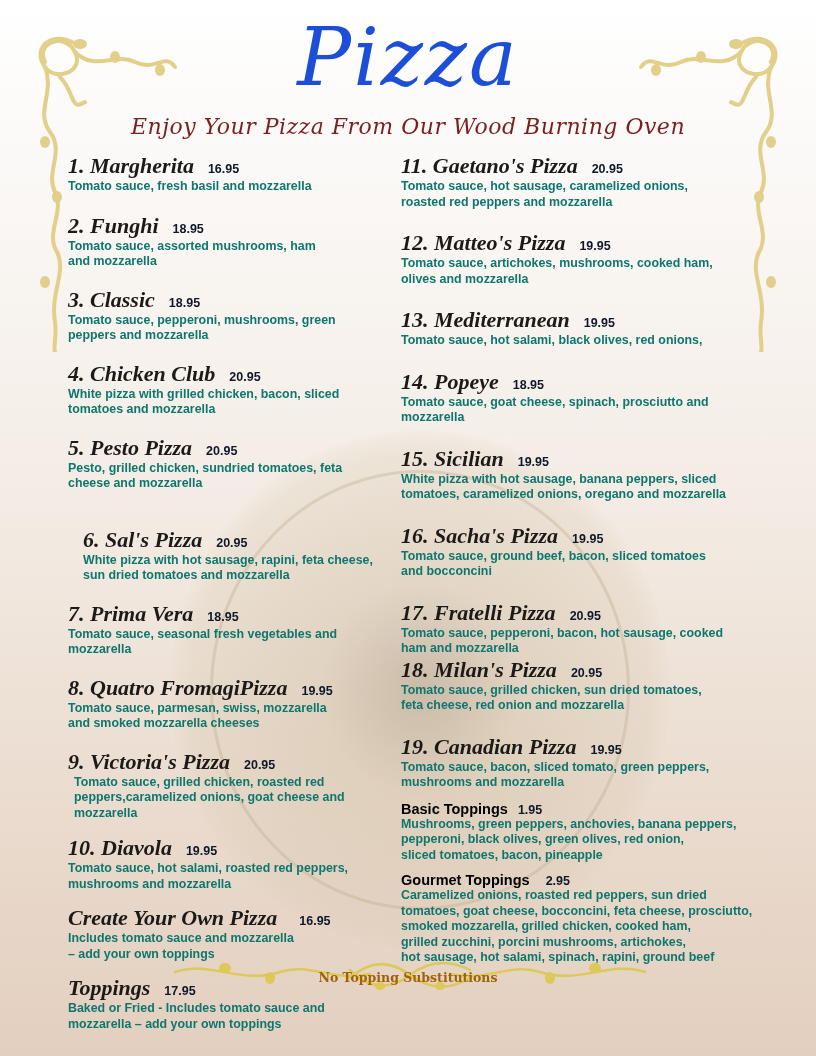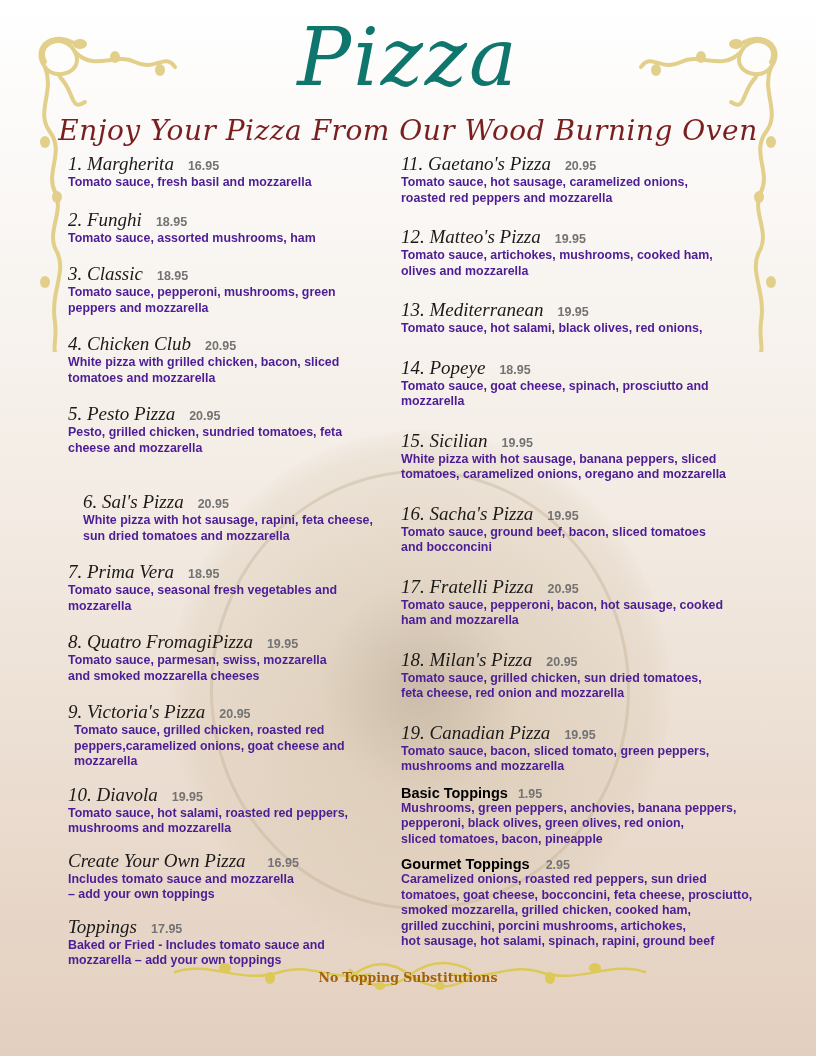--- a/index.html
+++ b/index.html
@@ -33,59 +33,59 @@
       background: radial-gradient(ellipse, rgba(150,135,120,0.25) 0%, rgba(170,150,130,0.0) 70%);
     }
     .ornament { position: absolute; pointer-events: none; }
     .header-title {
       position: absolute;
       left: 0; right: 0; top: 18px;
       text-align: center;
       font-family: "DejaVu Serif", serif;
       font-style: italic;
       font-size: 80px;
-      color: #0f766e;
+      color: #1d4ed8;
       letter-spacing: 2px;
       line-height: 1;
     }
     .header-subtitle {
       position: absolute;
       left: 0; right: 0; top: 114px;
       text-align: center;
       font-family: "DejaVu Serif", serif;
       font-style: italic;
-      font-size: 28px;
+      font-size: 22px;
       color: #7a1f20;
       letter-spacing: 0.5px;
     }
     .col { position: absolute; top: 153px; }
     .col-left { left: 68px; width: 320px; }
     .col-right { left: 401px; width: 370px; }
     .item { margin-bottom: 0; }
     .item-head { display: flex; align-items: baseline; white-space: nowrap; }
     .item-name {
       font-family: "Liberation Serif", serif;
       font-style: italic;
-      font-weight: normal;
-      font-size: 19px;
+      font-weight: bold;
+      font-size: 22px;
       color: #1c1a18;
     }
     .item-price {
       font-family: "Liberation Sans", sans-serif;
       font-weight: bold;
       font-size: 12.5px;
       margin-left: 14px;
-      color: #737373;
+      color: #0f172a;
     }
     .item-desc {
       font-family: "Liberation Sans", sans-serif;
       font-weight: bold;
       font-size: 12.4px;
       line-height: 15.5px;
-      color: #4c1d95;
+      color: #0f766e;
     }
     .section-name {
       font-family: "Liberation Sans", sans-serif;
       font-weight: bold;
       font-size: 14.5px;
       color: #000000;
     }
     .footer-note {
       position: absolute;
       left: 0; right: 0; top: 970px;
@@ -145,20 +145,21 @@
         <span class="item-price">16.95</span>
       </div>
     <div class="item-desc">Tomato sauce, fresh basil and mozzarella</div>
   </div>
   <div class="item" style="margin-bottom:17px;">
     <div class="item-head">
         <span class="item-name">2. Funghi</span>
         <span class="item-price">18.95</span>
       </div>
     <div class="item-desc">Tomato sauce, assorted mushrooms, ham</div>
+    <div class="item-desc">and mozzarella</div>
   </div>
   <div class="item" style="margin-bottom:17px;">
     <div class="item-head">
         <span class="item-name">3. Classic</span>
         <span class="item-price">18.95</span>
       </div>
     <div class="item-desc">Tomato sauce, pepperoni, mushrooms, green</div>
     <div class="item-desc">peppers and mozzarella</div>
   </div>
   <div class="item" style="margin-bottom:17px;">
@@ -277,21 +278,21 @@
     <div class="item-desc">tomatoes, caramelized onions, oregano and mozzarella</div>
   </div>
   <div class="item" style="margin-bottom:20px;">
     <div class="item-head">
         <span class="item-name">16.  Sacha's Pizza</span>
         <span class="item-price">19.95</span>
       </div>
     <div class="item-desc">Tomato sauce, ground beef, bacon, sliced tomatoes</div>
     <div class="item-desc">and bocconcini</div>
   </div>
-  <div class="item" style="margin-bottom:20px;">
+  <div class="item" style="">
     <div class="item-head">
         <span class="item-name">17. Fratelli Pizza</span>
         <span class="item-price">20.95</span>
       </div>
     <div class="item-desc">Tomato sauce, pepperoni, bacon, hot sausage, cooked</div>
     <div class="item-desc">ham and mozzarella</div>
   </div>
   <div class="item" style="margin-bottom:20px;">
     <div class="item-head">
         <span class="item-name">18. Milan's Pizza</span>

